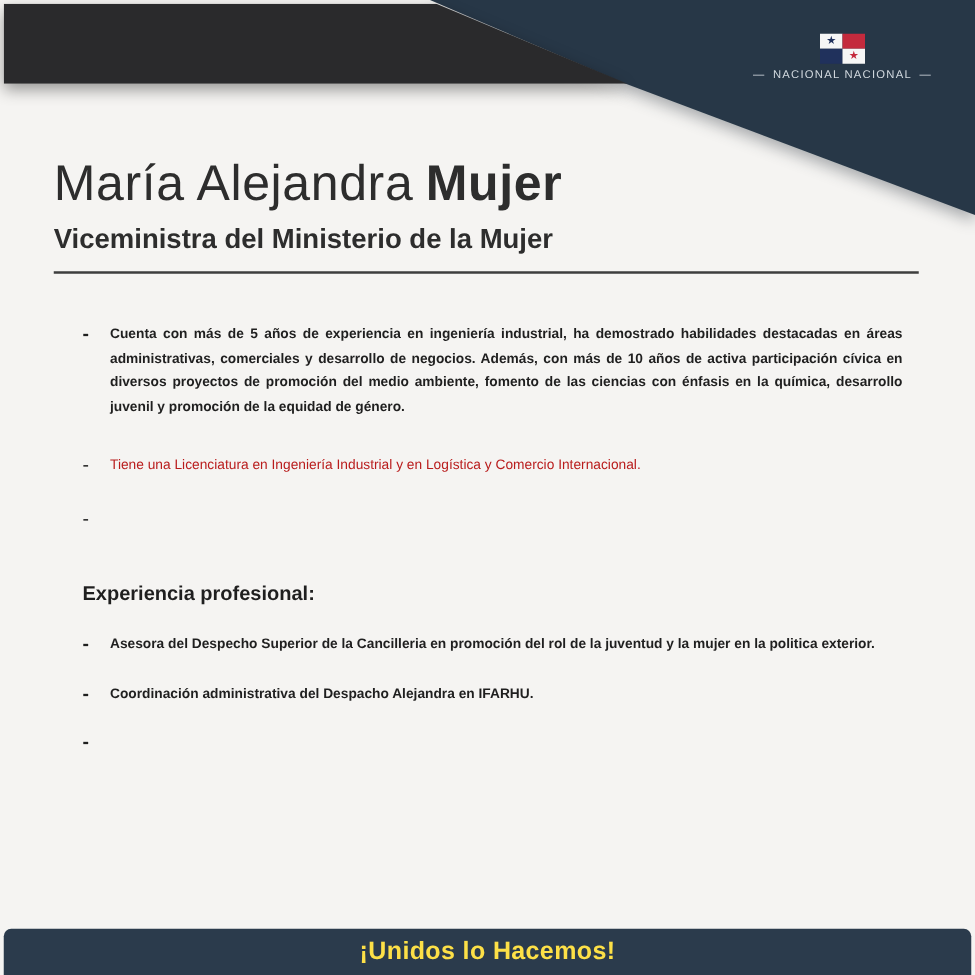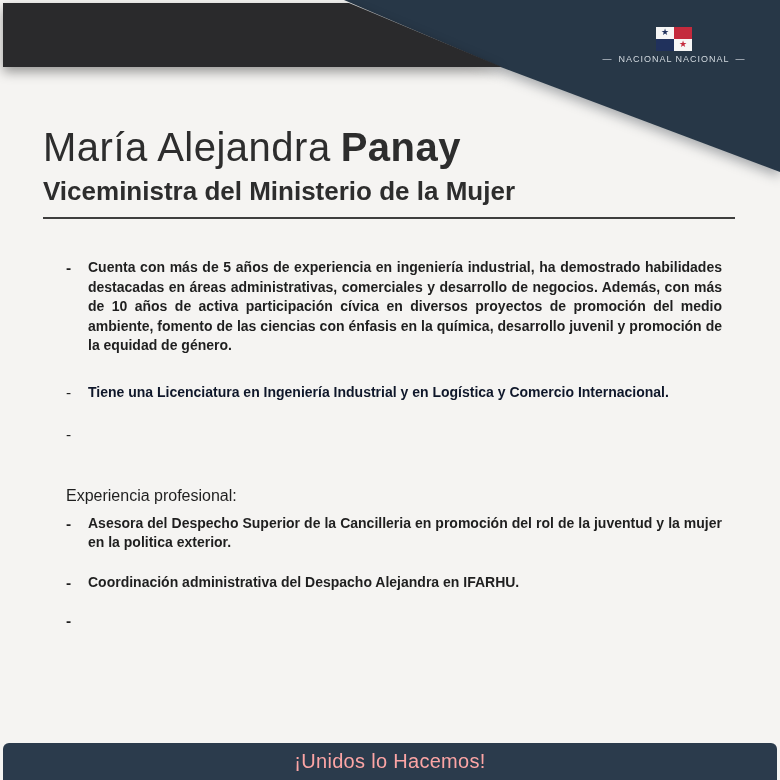--- a/index.html
+++ b/index.html
@@ -27,39 +27,39 @@
   .flag .star.blue-star{color:#20315c;}
   .flag .star.red-star{color:#c42a3d;}
   .gov-name{margin-top:7px;color:#ffffff;font-weight:700;font-size:13px;letter-spacing:.4px;white-space:nowrap;}
   .gov-sub{margin-top:3px;color:#d3dae0;font-size:9px;letter-spacing:1px;white-space:nowrap;display:flex;align-items:center;gap:6px;}
   .gov-sub .dash{color:#d3dae0;font-size:9px;}
   
   .heading{position:absolute;left:43px;top:124px;width:694px;}
   .person-name{font-size:40px;line-height:46px;color:#2d2d2d;white-space:nowrap;}
   .person-name .first{font-weight:400;letter-spacing:.5px;}
   .person-name .last{font-weight:700;margin-left:10px;letter-spacing:.5px;}
-  .person-role{margin-top:8px;font-size:26px;line-height:26px;font-weight:700;color:#2d2d2d;white-space:nowrap;}
+  .person-role{margin-top:8px;font-size:22px;line-height:26px;font-weight:700;color:#2d2d2d;white-space:nowrap;}
   .rule{margin-top:13px;width:692px;border-top:2px solid #3e3e3e;height:0;}
   
   .content{position:absolute;left:66px;top:258px;width:656px;}
   .bullet{display:flex;align-items:flex-start;}
   .bullet .dash-col{flex:0 0 22px;font-size:15.5px;line-height:19.5px;color:#222;}
-  .bullet p{margin:0;font-size:14px;line-height:19.5px;color:#222;}
+  .bullet p{margin:0;font-size:11px;line-height:19.5px;color:#222;}
   .bullet.bold .dash-col,.bullet.bold p{font-weight:700;color:#1f1f1f;}
   .bullet.bold p{text-align:justify;}
-  .bullet.regular p{font-weight:700;color:#0f172a;}
+  .bullet.regular p{font-weight:400;color:#b91c1c;}
   .mb1{margin-bottom:27px;} .mb2{margin-bottom:23px;} .mb3{margin-bottom:41px;} .mb5{margin-bottom:20px;} .mb6{margin-bottom:19px;}
-  .exp-heading{margin:0 0 8px 0;font-size:16px;line-height:20px;font-weight:400;color:#1f1f1f;}
+  .exp-heading{margin:0 0 20px 0;font-size:16px;line-height:20px;font-weight:700;color:#1f1f1f;}
   
   .footer-bar{
     position:absolute;left:3px;right:3px;bottom:0;height:37px;
     background:#2b3b4c;border-radius:6px 6px 0 0;
     display:flex;align-items:center;justify-content:center;
   }
-  .footer-bar .slogan{color:#fca5a5;font-weight:400;font-size:20px;letter-spacing:.3px;}
+  .footer-bar .slogan{color:#fde047;font-weight:700;font-size:20px;letter-spacing:.3px;}
 </style>
 </head>
 <body>
 
 <div class="canvas">
 
   <div class="shape-wrap navy-wrap">
     <div class="shape navy"></div>
   </div>
   <div class="shape-wrap black-wrap">
@@ -79,21 +79,21 @@
     </div>
     <div class="gov-sub">
       <span class="dash">—</span>
       <span>NACIONAL NACIONAL</span>
       <span class="dash">—</span>
     </div>
   </div>
 
   <div class="heading">
     <div class="person-name">
-      <span class="first">María Alejandra</span><span class="last">Panay</span>
+      <span class="first">María Alejandra</span><span class="last">Mujer</span>
     </div>
     <div class="person-role">Viceministra del Ministerio de la Mujer</div>
     <div class="rule"></div>
   </div>
 
   <div class="content">
 
     <div class="bullet bold mb1">
       <span class="dash-col">-</span>
       <p>Cuenta con más de 5 años de experiencia en ingeniería industrial, ha demostrado habilidades destacadas en áreas administrativas, comerciales y desarrollo de negocios. Además, con más de 10 años de activa participación cívica en diversos proyectos de promoción del medio ambiente, fomento de las ciencias con énfasis en la química, desarrollo juvenil y promoción de la equidad de género.</p>

